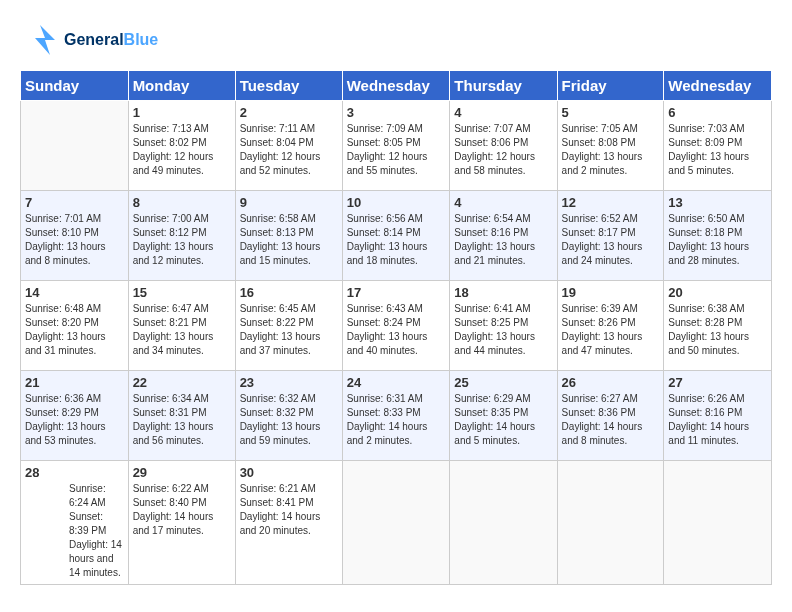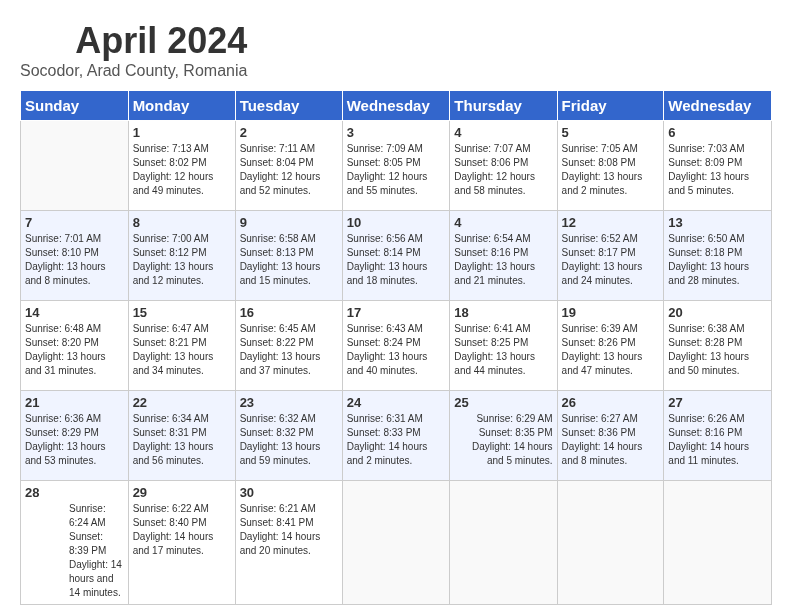--- a/index.html
+++ b/index.html
@@ -75,23 +75,31 @@
       line-height: 1.4;
     }
     .alt-row td {
       background: #f0f4ff;
     }
   </style>
 </head>
 <body>
 
 <div class="header">
-  <div class="title-section">
-    <div class="month-title">April 2024</div>
-    <div class="subtitle">Socodor, Arad County, Romania</div>
+  <div class="logo">
+    <div class="logo-wrapper">
+      <svg width="40" height="40" viewBox="0 0 40 40">
+        <polygon points="20,5 35,20 25,20 30,35 15,18 25,18 20,5" fill="#4da6ff"></polygon>
+      </svg>
+      <div>
+        <div style="font-size:16px; font-weight:bold; color:#003366;">
+          <span style="color:#003366;">General</span><span style="color:#4da6ff;">Blue</span>
+        </div>
+      </div>
+    </div>
   </div>
 </div>
 
 <table class="calendar">
   <thead>
     <tr>
     <th>Sunday</th>
         <th>Monday</th>
         <th>Tuesday</th>
         <th>Wednesday</th>
@@ -248,21 +256,21 @@
 Daylight: 13 hours and 59 minutes.</div>
         </td>
         <td>
           <div class="day-num">24</div>
           <div class="day-info" style="white-space: pre-line;">Sunrise: 6:31 AM
 Sunset: 8:33 PM
 Daylight: 14 hours and 2 minutes.</div>
         </td>
         <td>
           <div class="day-num">25</div>
-          <div class="day-info" style="white-space: pre-line; text-align: right;">Sunrise: 6:29 AM
+          <div class="day-info" style="white-space: pre-line;">Sunrise: 6:29 AM
 Sunset: 8:35 PM
 Daylight: 14 hours and 5 minutes.</div>
         </td>
         <td>
           <div class="day-num">26</div>
           <div class="day-info" style="white-space: pre-line;">Sunrise: 6:27 AM
 Sunset: 8:36 PM
 Daylight: 14 hours and 8 minutes.</div>
         </td>
         <td>

